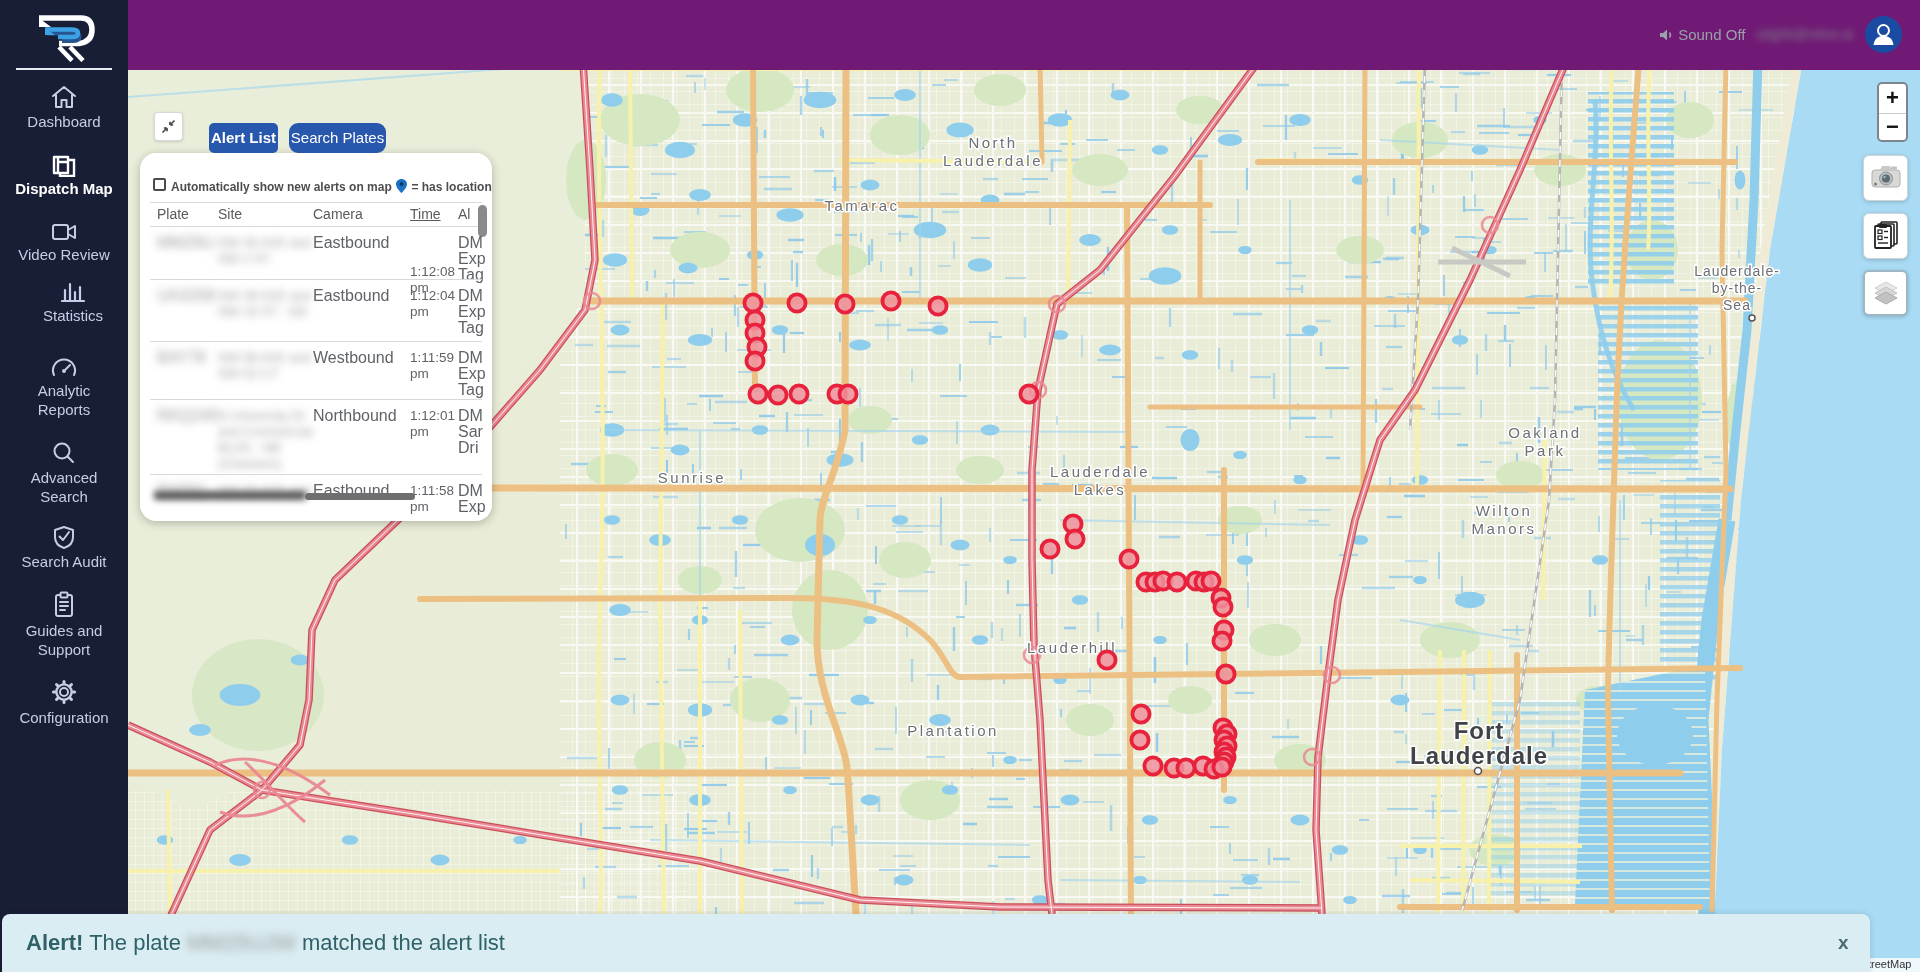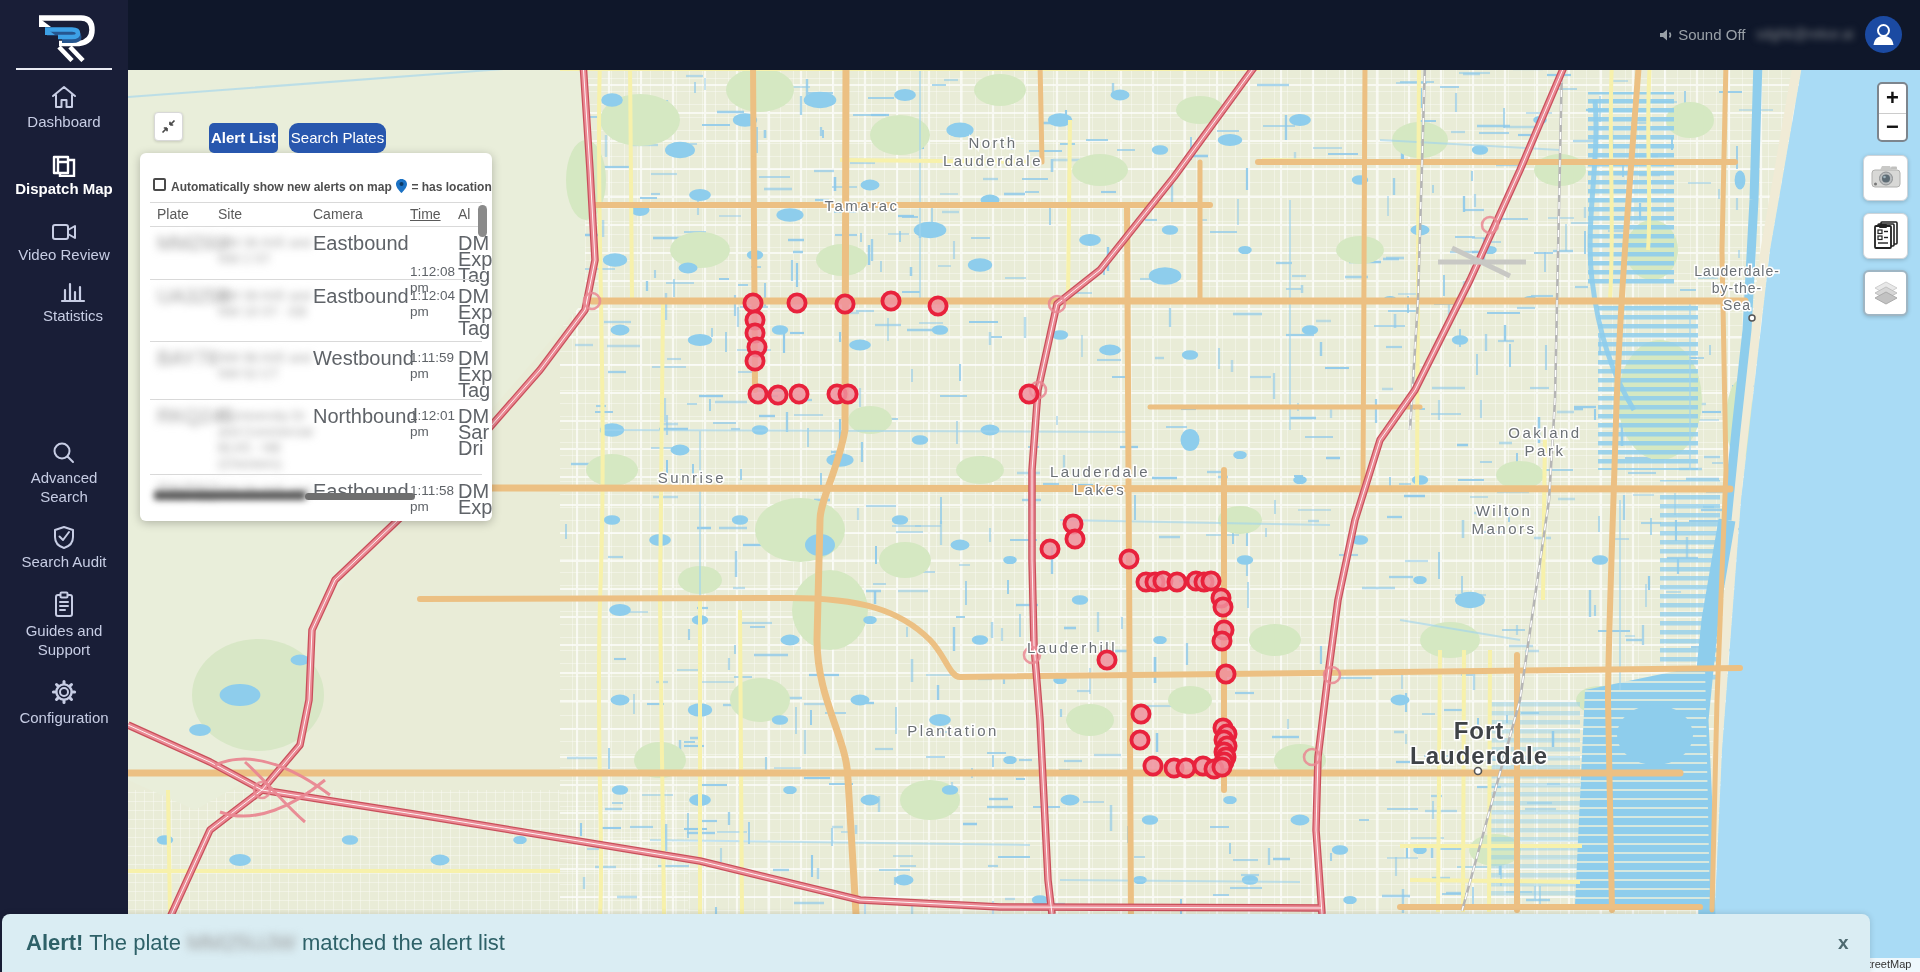--- a/index.html
+++ b/index.html
@@ -6,35 +6,35 @@
   html,body { width:1920px; height:972px; overflow:hidden; font-family:"Liberation Sans", sans-serif; background:#fff; }
   #stage { position:relative; width:1920px; height:972px; }
   #mapsvg { position:absolute; left:0; top:0; z-index:0; }
   
   #sidebar { position:absolute; left:0; top:0; width:128px; height:972px; background:#191e37; z-index:5; color:#c7cde4; }
   .navitem { position:absolute; left:0; width:128px; text-align:center; font-size:15px; line-height:19px; color:#c7cde4; }
   .navitem svg { display:block; margin:0 auto 2px; }
   .navactive { color:#ffffff; font-weight:bold; }
   #logosep { position:absolute; left:16px; top:68px; width:96px; height:2px; background:#e8eaf2; }
   
-  #header { position:absolute; left:128px; top:0; width:1792px; height:70px; background:#0f172a; z-index:4; }
+  #header { position:absolute; left:128px; top:0; width:1792px; height:70px; background:#701a75; z-index:4; }
   #soundoff { position:absolute; left:1531px; top:26px; font-size:15px; color:#9aa1a8; }
   #bluremail { position:absolute; left:1628px; top:26px; font-size:14px; color:#7d8287; filter:blur(3.5px); }
   #avatar { position:absolute; left:1737px; top:16px; width:37px; height:37px; border-radius:50%; background:#1b4aa2; }
   
   #expandbtn { position:absolute; left:154px; top:112px; width:29px; height:29px; background:#fff; border:1px solid #d8d8d8; border-radius:4px; z-index:6; box-shadow:0 1px 3px rgba(0,0,0,.15); }
   .tab { position:absolute; top:123px; height:30px; background:#2857ae; color:#fff; font-size:15px; border-radius:5px 5px 0 0; text-align:center; line-height:30px; z-index:6; }
   #tab1 { left:209px; width:69px; font-weight:bold; border-radius:5px; }
   #tab2 { left:289px; width:97px; border-radius:9px; }
-  #panel { position:absolute; left:140px; top:153px; width:352px; height:368px; background:#fff; border-radius:6px; box-shadow:0 2px 10px rgba(0,0,0,.25); z-index:5; overflow:hidden; }
+  #panel { position:absolute; left:140px; top:153px; width:352px; height:368px; background:#fff; border-radius:16px; box-shadow:0 2px 10px rgba(0,0,0,.25); z-index:5; overflow:hidden; }
   #chkrow { position:absolute; left:13px; top:25px; font-size:12px; color:#4e4e4e; font-weight:bold; white-space:nowrap; }
   #chkbox { position:absolute; left:13px; top:25px; width:13px; height:13px; border:2px solid #4a4a4a; border-radius:2px; background:#fff; }
   .thead { position:absolute; top:53px; font-size:14px; color:#5a5a5a; }
   .hline { position:absolute; left:10px; width:332px; height:1px; background:#d9d9d9; }
-  .cell { position:absolute; font-size:20px; color:#5f6368; line-height:16px; }
+  .cell { position:absolute; font-size:16px; color:#5f6368; line-height:16px; }
   .blur1 { filter:blur(4px); color:#9a9a9a; }
   #vscroll { position:absolute; left:338px; top:52px; width:9px; height:32px; background:#8a8a8a; border-radius:5px; }
   #hscroll { position:absolute; left:165px; top:340px; width:110px; height:7px; background:#6f6f6f; border-radius:4px; }
   #platebar { position:absolute; left:14px; top:338px; width:152px; height:9px; background:#555; filter:blur(3px); border-radius:2px; }
   
   .mapbtn { position:absolute; background:#fff; z-index:3; }
   #zoomctl { left:1877px; top:82px; width:31px; height:60px; border:2px solid #7d858d; border-radius:5px; }
   #zoomctl .zline { position:absolute; left:0; top:29px; width:27px; height:1px; background:#ccc; }
   .zsign { position:absolute; width:27px; text-align:center; font-size:22px; color:#111; font-weight:bold; }
   #btn-cam  { left:1863px; top:155px; width:45px; height:46px; border:1px solid #cfd4d9; border-radius:6px; box-shadow:0 1px 4px rgba(0,0,0,.2); }
@@ -1101,20 +1101,28 @@
           <path d="M19 9 L26 5 V17 L19 13" stroke="#c7cde4" stroke-width="2" fill="none" stroke-linejoin="round"></path>
         </svg>
         <div>Video Review</div>
       </div>
 <div class="navitem" style="top:280px;margin-left:9px;">
         <svg width="30" height="24" viewBox="0 0 30 24">
           <path d="M7 21 V10 M12 21 V4 M17 21 V12 M22 21 V7 M4 21 H26" stroke="#c7cde4" stroke-width="2.2" fill="none" stroke-linecap="round"></path>
         </svg>
         <div>Statistics</div>
       </div>
+<div class="navitem" style="top:357px;">
+        <svg width="30" height="22" viewBox="0 0 30 22">
+          <path d="M5 18 A11 11 0 1 1 25 18" stroke="#c7cde4" stroke-width="2" fill="none" stroke-linecap="round"></path>
+          <circle cx="15" cy="14" r="2" fill="#c7cde4"></circle>
+          <path d="M16.5 12.5 L21 8" stroke="#c7cde4" stroke-width="2" stroke-linecap="round"></path>
+        </svg>
+        <div>Analytic<br>Reports</div>
+      </div>
 <div class="navitem" style="top:440px;">
         <svg width="28" height="26" viewBox="0 0 28 26">
           <circle cx="12" cy="11" r="7.5" stroke="#c7cde4" stroke-width="2" fill="none"></circle>
           <path d="M17.5 16.5 L23 22" stroke="#c7cde4" stroke-width="2" stroke-linecap="round"></path>
         </svg>
         <div>Advanced<br>Search</div>
       </div>
 <div class="navitem" style="top:524px;">
         <svg width="30" height="26" viewBox="0 0 30 26">
           <path d="M15 3 L24 6 V13 C24 19 20 22.5 15 24 C10 22.5 6 19 6 13 V6 Z" stroke="#c7cde4" stroke-width="2" fill="none" stroke-linejoin="round"></path>

